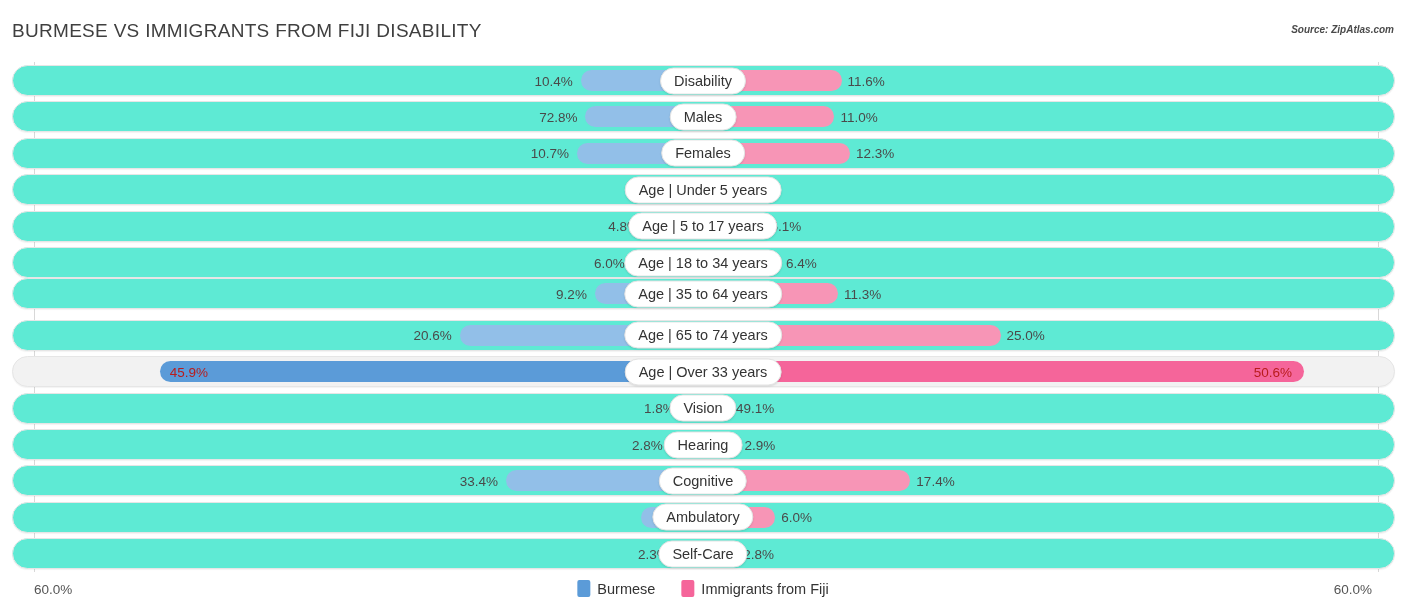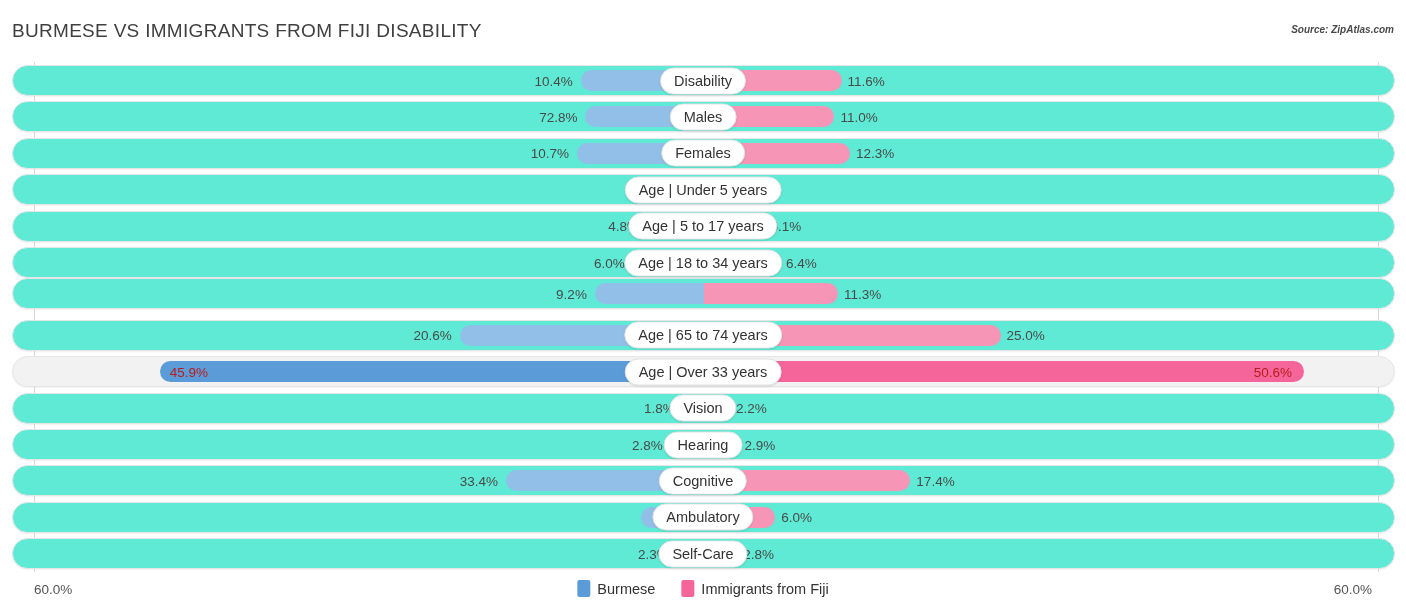--- a/index.html
+++ b/index.html
@@ -121,40 +121,41 @@
       <div class="bar right" style="width: 75.904px; left: 691px; background: rgb(247, 149, 182);"></div>
       <div class="val" style="right: 769.16px;">6.0%</div>
       <div class="val" style="left: 772.904px;">6.4%</div>
       <div class="pill" style="left: 690px;">Age | 18 to 34 years</div>
     </div>
     <div class="row" style="top: 216px;">
       <div class="bar left" style="width: 109.112px; left: 581.888px; background: rgb(146, 191, 232);"></div>
       <div class="bar right" style="width: 134.018px; left: 691px; background: rgb(247, 149, 182);"></div>
       <div class="val" style="right: 807.112px;">9.2%</div>
       <div class="val" style="left: 831.018px;">11.3%</div>
+      <div class="pill" style="left: 690px;">Age | 35 to 64 years</div>
     </div>
     <div class="row" style="top: 257.8px;">
       <div class="bar left" style="width: 244.316px; left: 446.684px; background: rgb(146, 191, 232);"></div>
       <div class="bar right" style="width: 296.5px; left: 691px; background: rgb(247, 149, 182);"></div>
       <div class="val" style="right: 942.316px;">20.6%</div>
       <div class="val" style="left: 993.5px;">25.0%</div>
       <div class="pill" style="left: 690px;">Age | 65 to 74 years</div>
     </div>
     <div class="row hl" style="top: 294.2px;">
       <div class="bar left" style="width: 544.374px; left: 146.626px; background: rgb(91, 155, 216);"></div>
       <div class="bar right" style="width: 600.116px; left: 691px; background: rgb(245, 101, 154);"></div>
       <div class="val inside" style="left: 156.626px;">45.9%</div>
       <div class="val inside" style="left: auto; right: 101.884px;">50.6%</div>
       <div class="pill" style="left: 690px;">Age | Over 33 years</div>
     </div>
     <div class="row" style="top: 330.6px;">
       <div class="bar left" style="width: 21.348px; left: 669.652px; background: rgb(146, 191, 232);"></div>
       <div class="bar right" style="width: 26.092px; left: 691px; background: rgb(247, 149, 182);"></div>
       <div class="val" style="right: 719.348px;">1.8%</div>
-      <div class="val" style="left: 723.092px;">2.2%</div>
+      <div class="val" style="left: 723.092px;">49.1%</div>
       <div class="pill" style="left: 690px;">Vision</div>
     </div>
     <div class="row" style="top: 367px;">
       <div class="bar left" style="width: 33.208px; left: 657.792px; background: rgb(146, 191, 232);"></div>
       <div class="bar right" style="width: 34.394px; left: 691px; background: rgb(247, 149, 182);"></div>
       <div class="val" style="right: 731.208px;">2.8%</div>
       <div class="val" style="left: 731.394px;">2.9%</div>
       <div class="pill" style="left: 690px;">Hearing</div>
     </div>
     <div class="row" style="top: 403.4px;">

